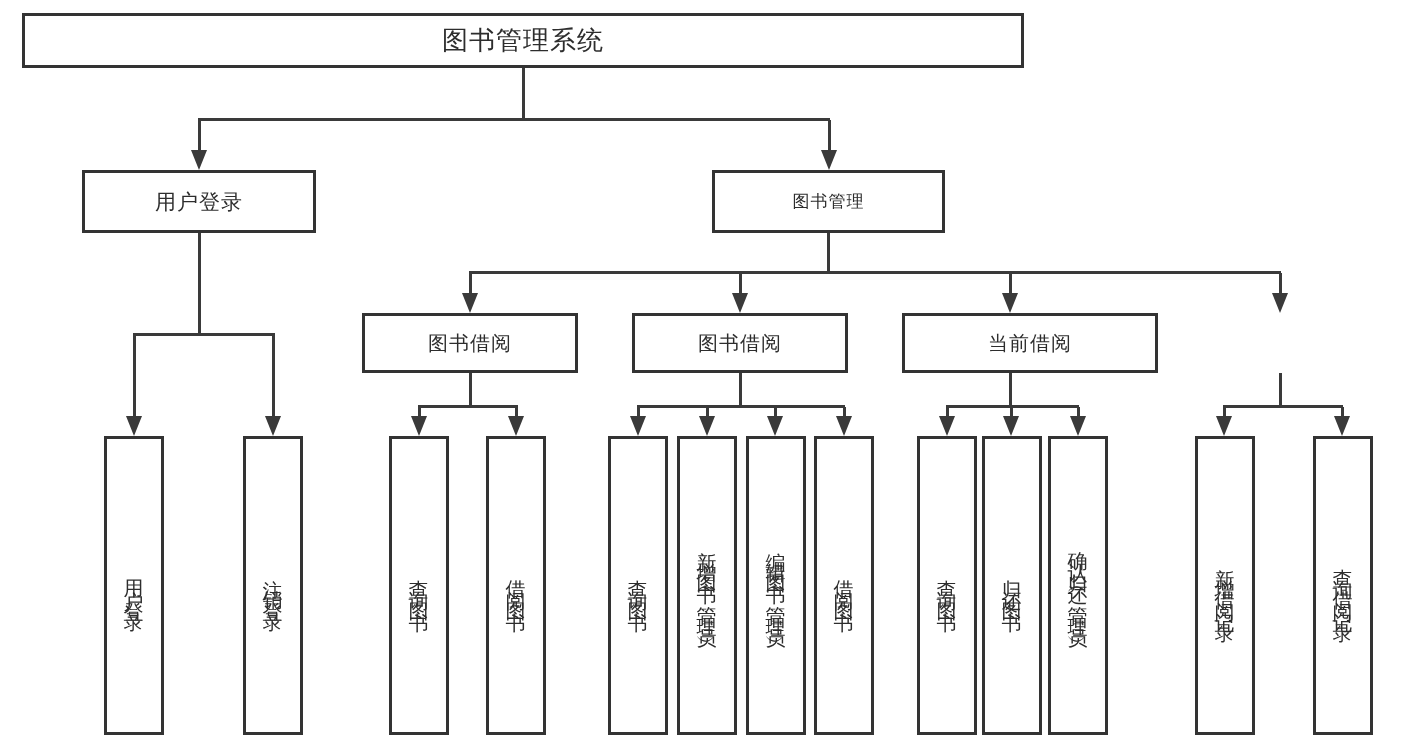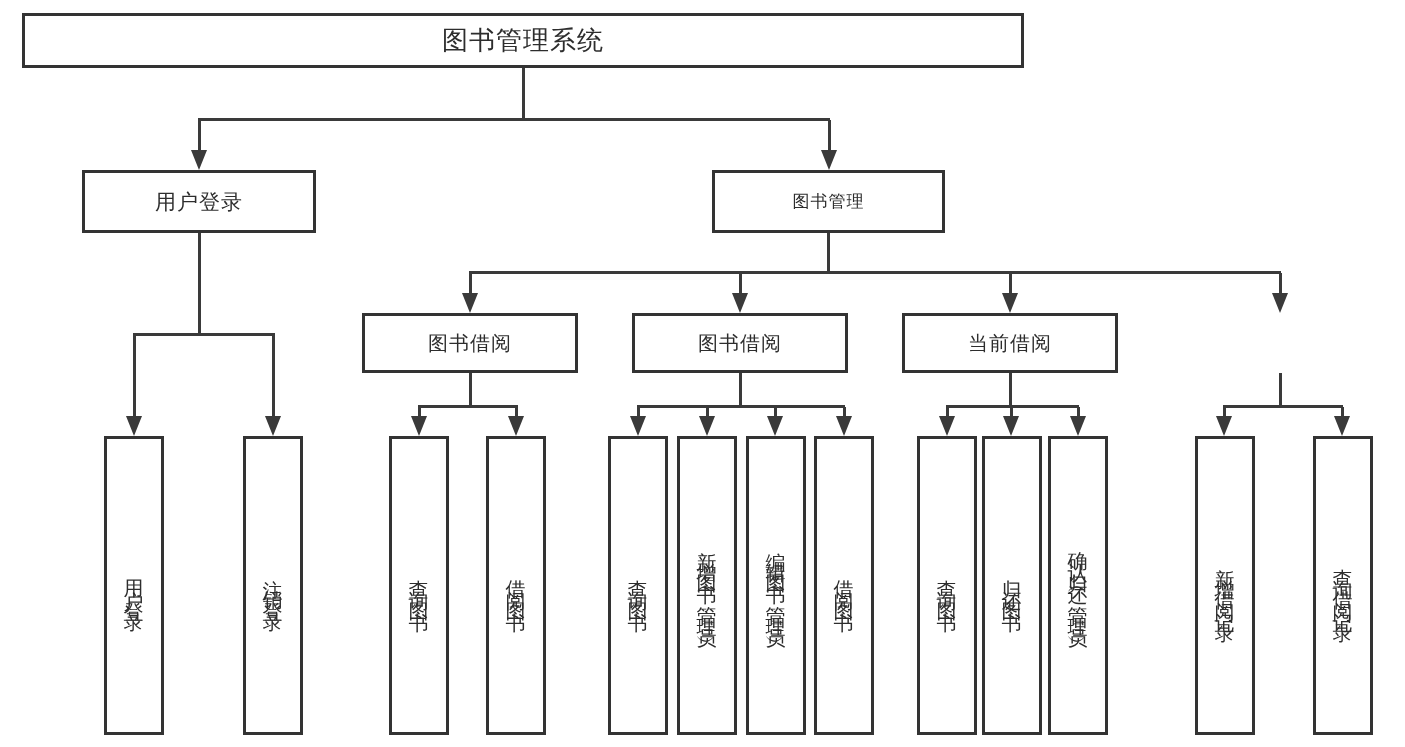--- a/index.html
+++ b/index.html
@@ -21,21 +21,21 @@
     border:3px solid var(--border);
     display:flex;align-items:center;justify-content:center;
     font-size:20px;letter-spacing:1px;color:var(--text);
     white-space:nowrap;
   }
   #n-root {left:22px;  top:13px;  width:1002px;height:55px;font-size:26px;}
   #n-login{left:82px;  top:170px; width:234px; height:63px;font-size:21px;}
   #n-mgmt {left:712px; top:170px; width:233px; height:63px;font-size:17px;}
   #n-s0{left:362px; top:313px;width:216px;height:60px;}
   #n-s1{left:632px; top:313px;width:216px;height:60px;}
-  #n-s2{left:902px; top:313px;width:216px;height:60px;}
+  #n-s2{left:902px; top:313px;width:256px;height:60px;}
   #n-s3{left:1172px;top:313px;width:216px;height:60px;}
   
   .leaf{
     position:absolute;box-sizing:border-box;top:436px;width:60px;height:299px;
     background:#fff;border:3px solid var(--border);
     display:flex;align-items:center;justify-content:center;
   }
   .leaf span{
     writing-mode:vertical-rl;text-orientation:mixed;
     font-size:20px;letter-spacing:11px;color:var(--text);

